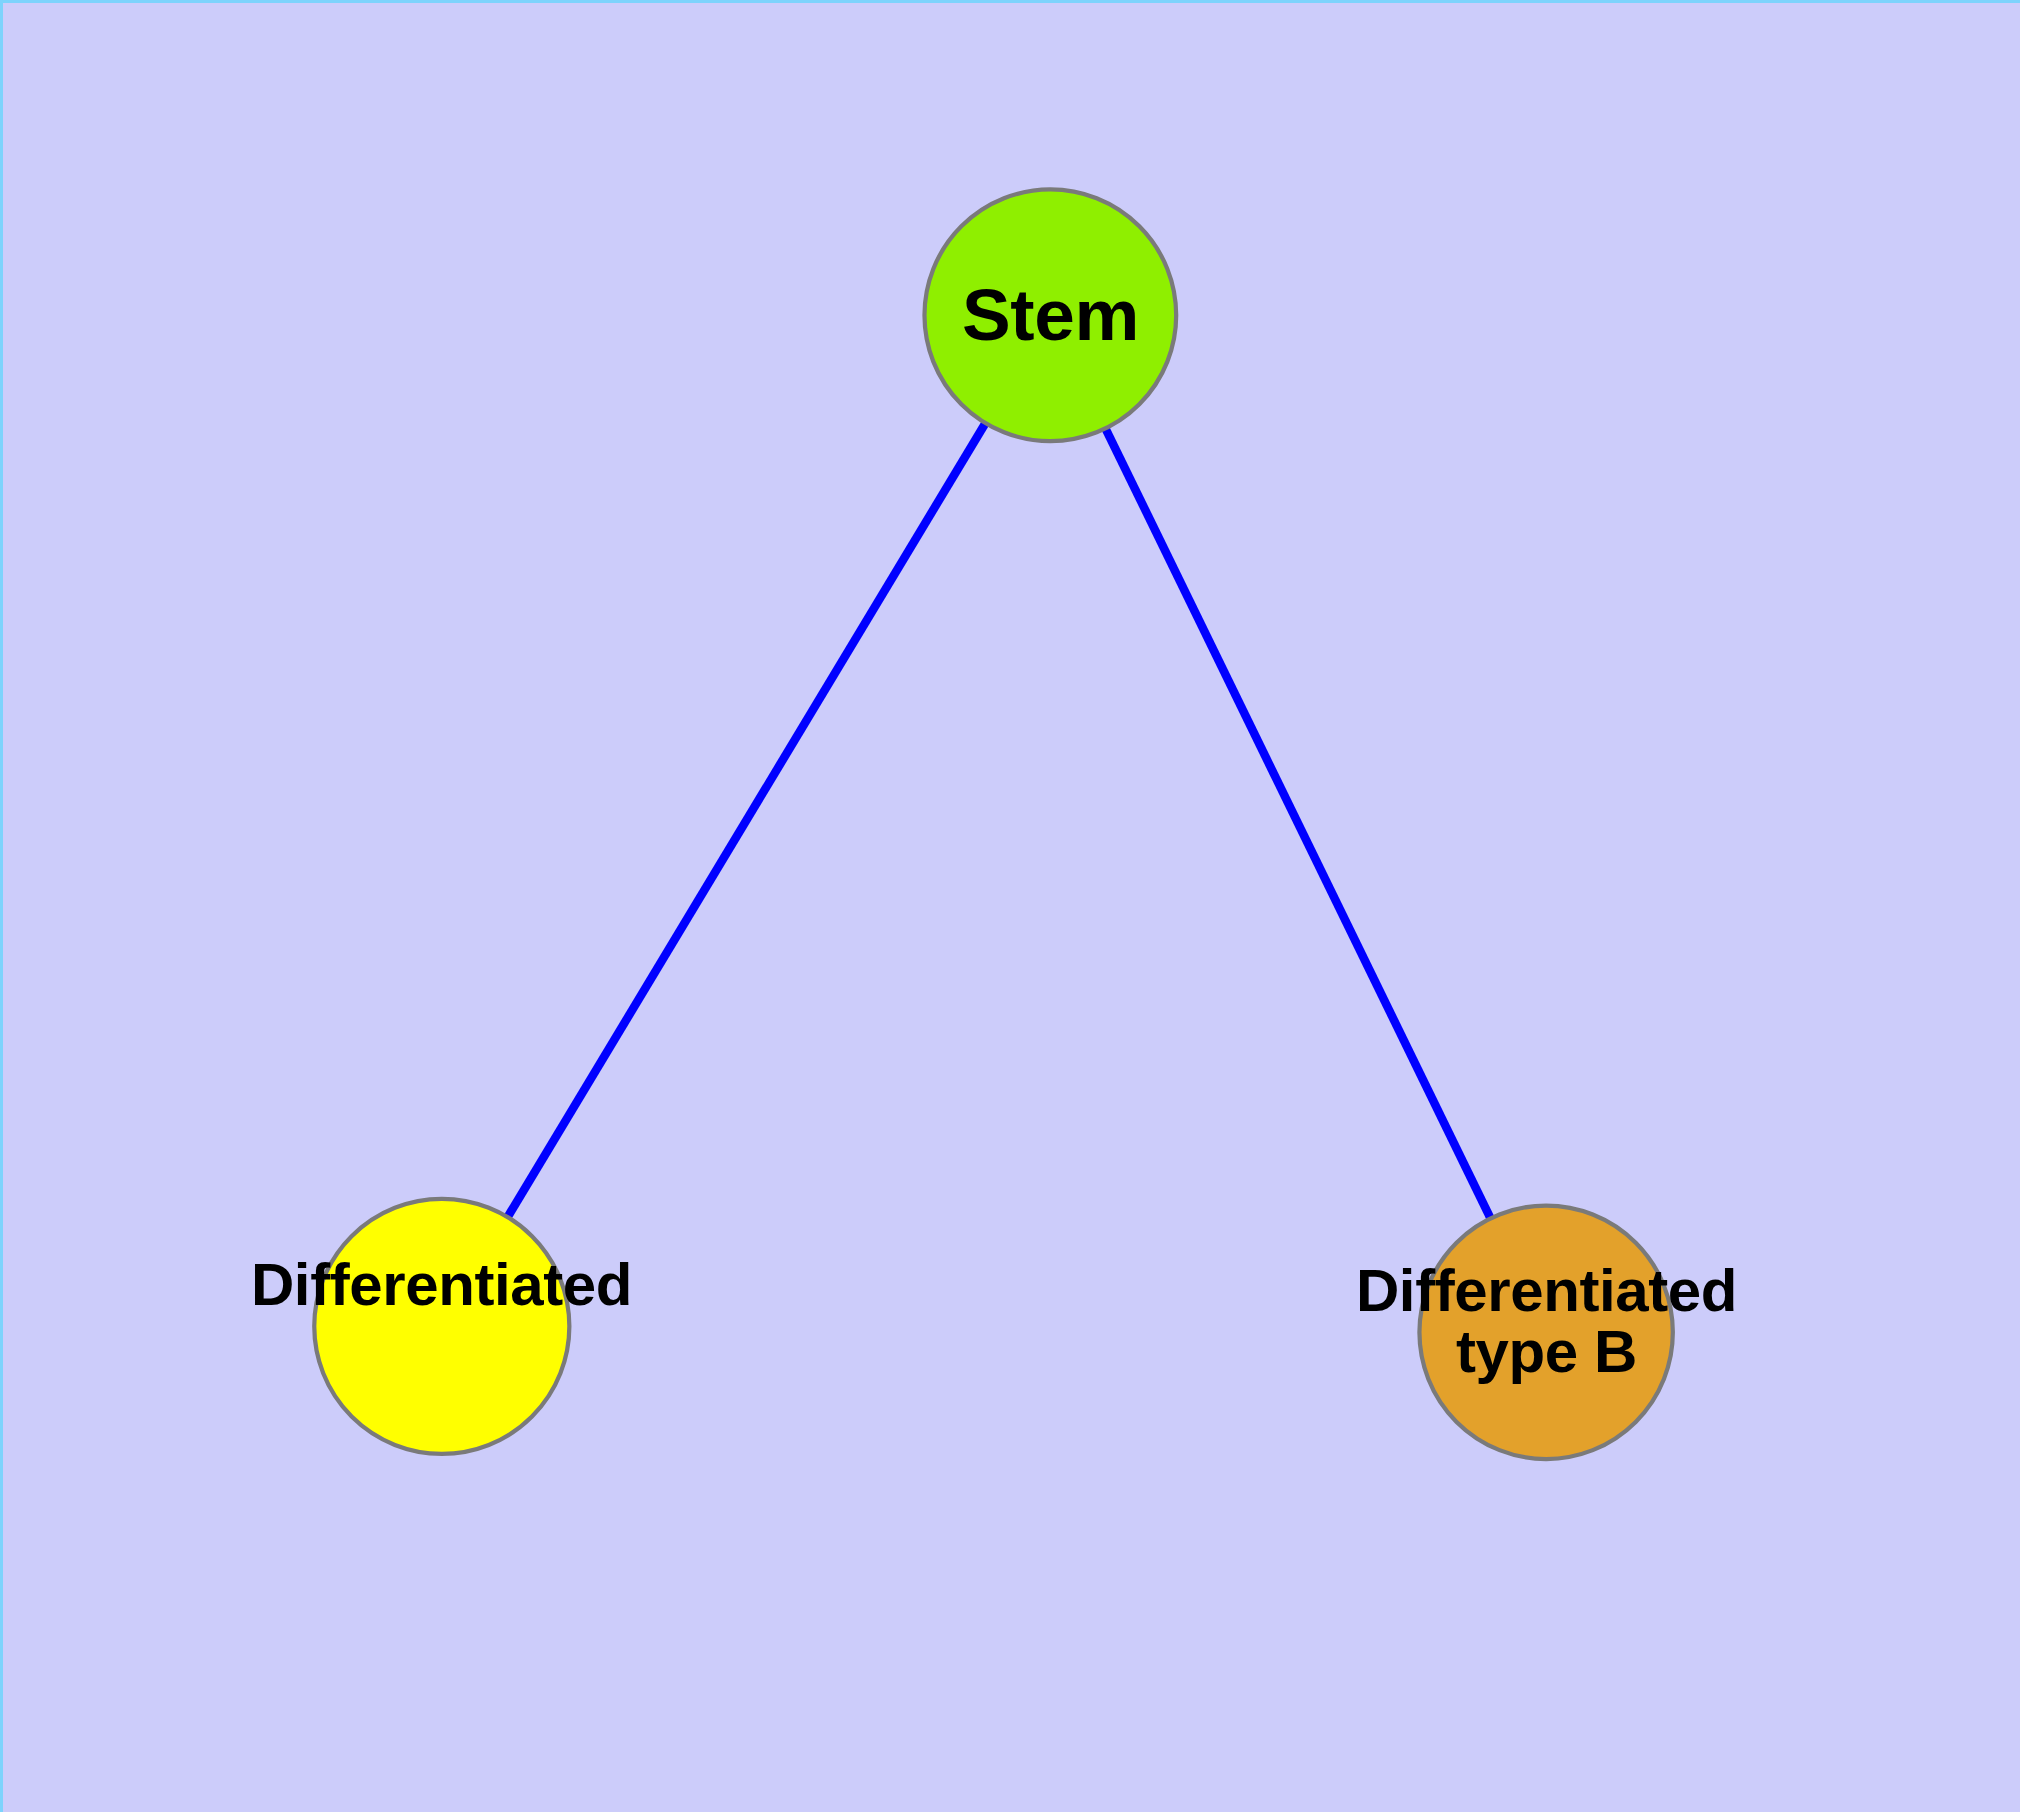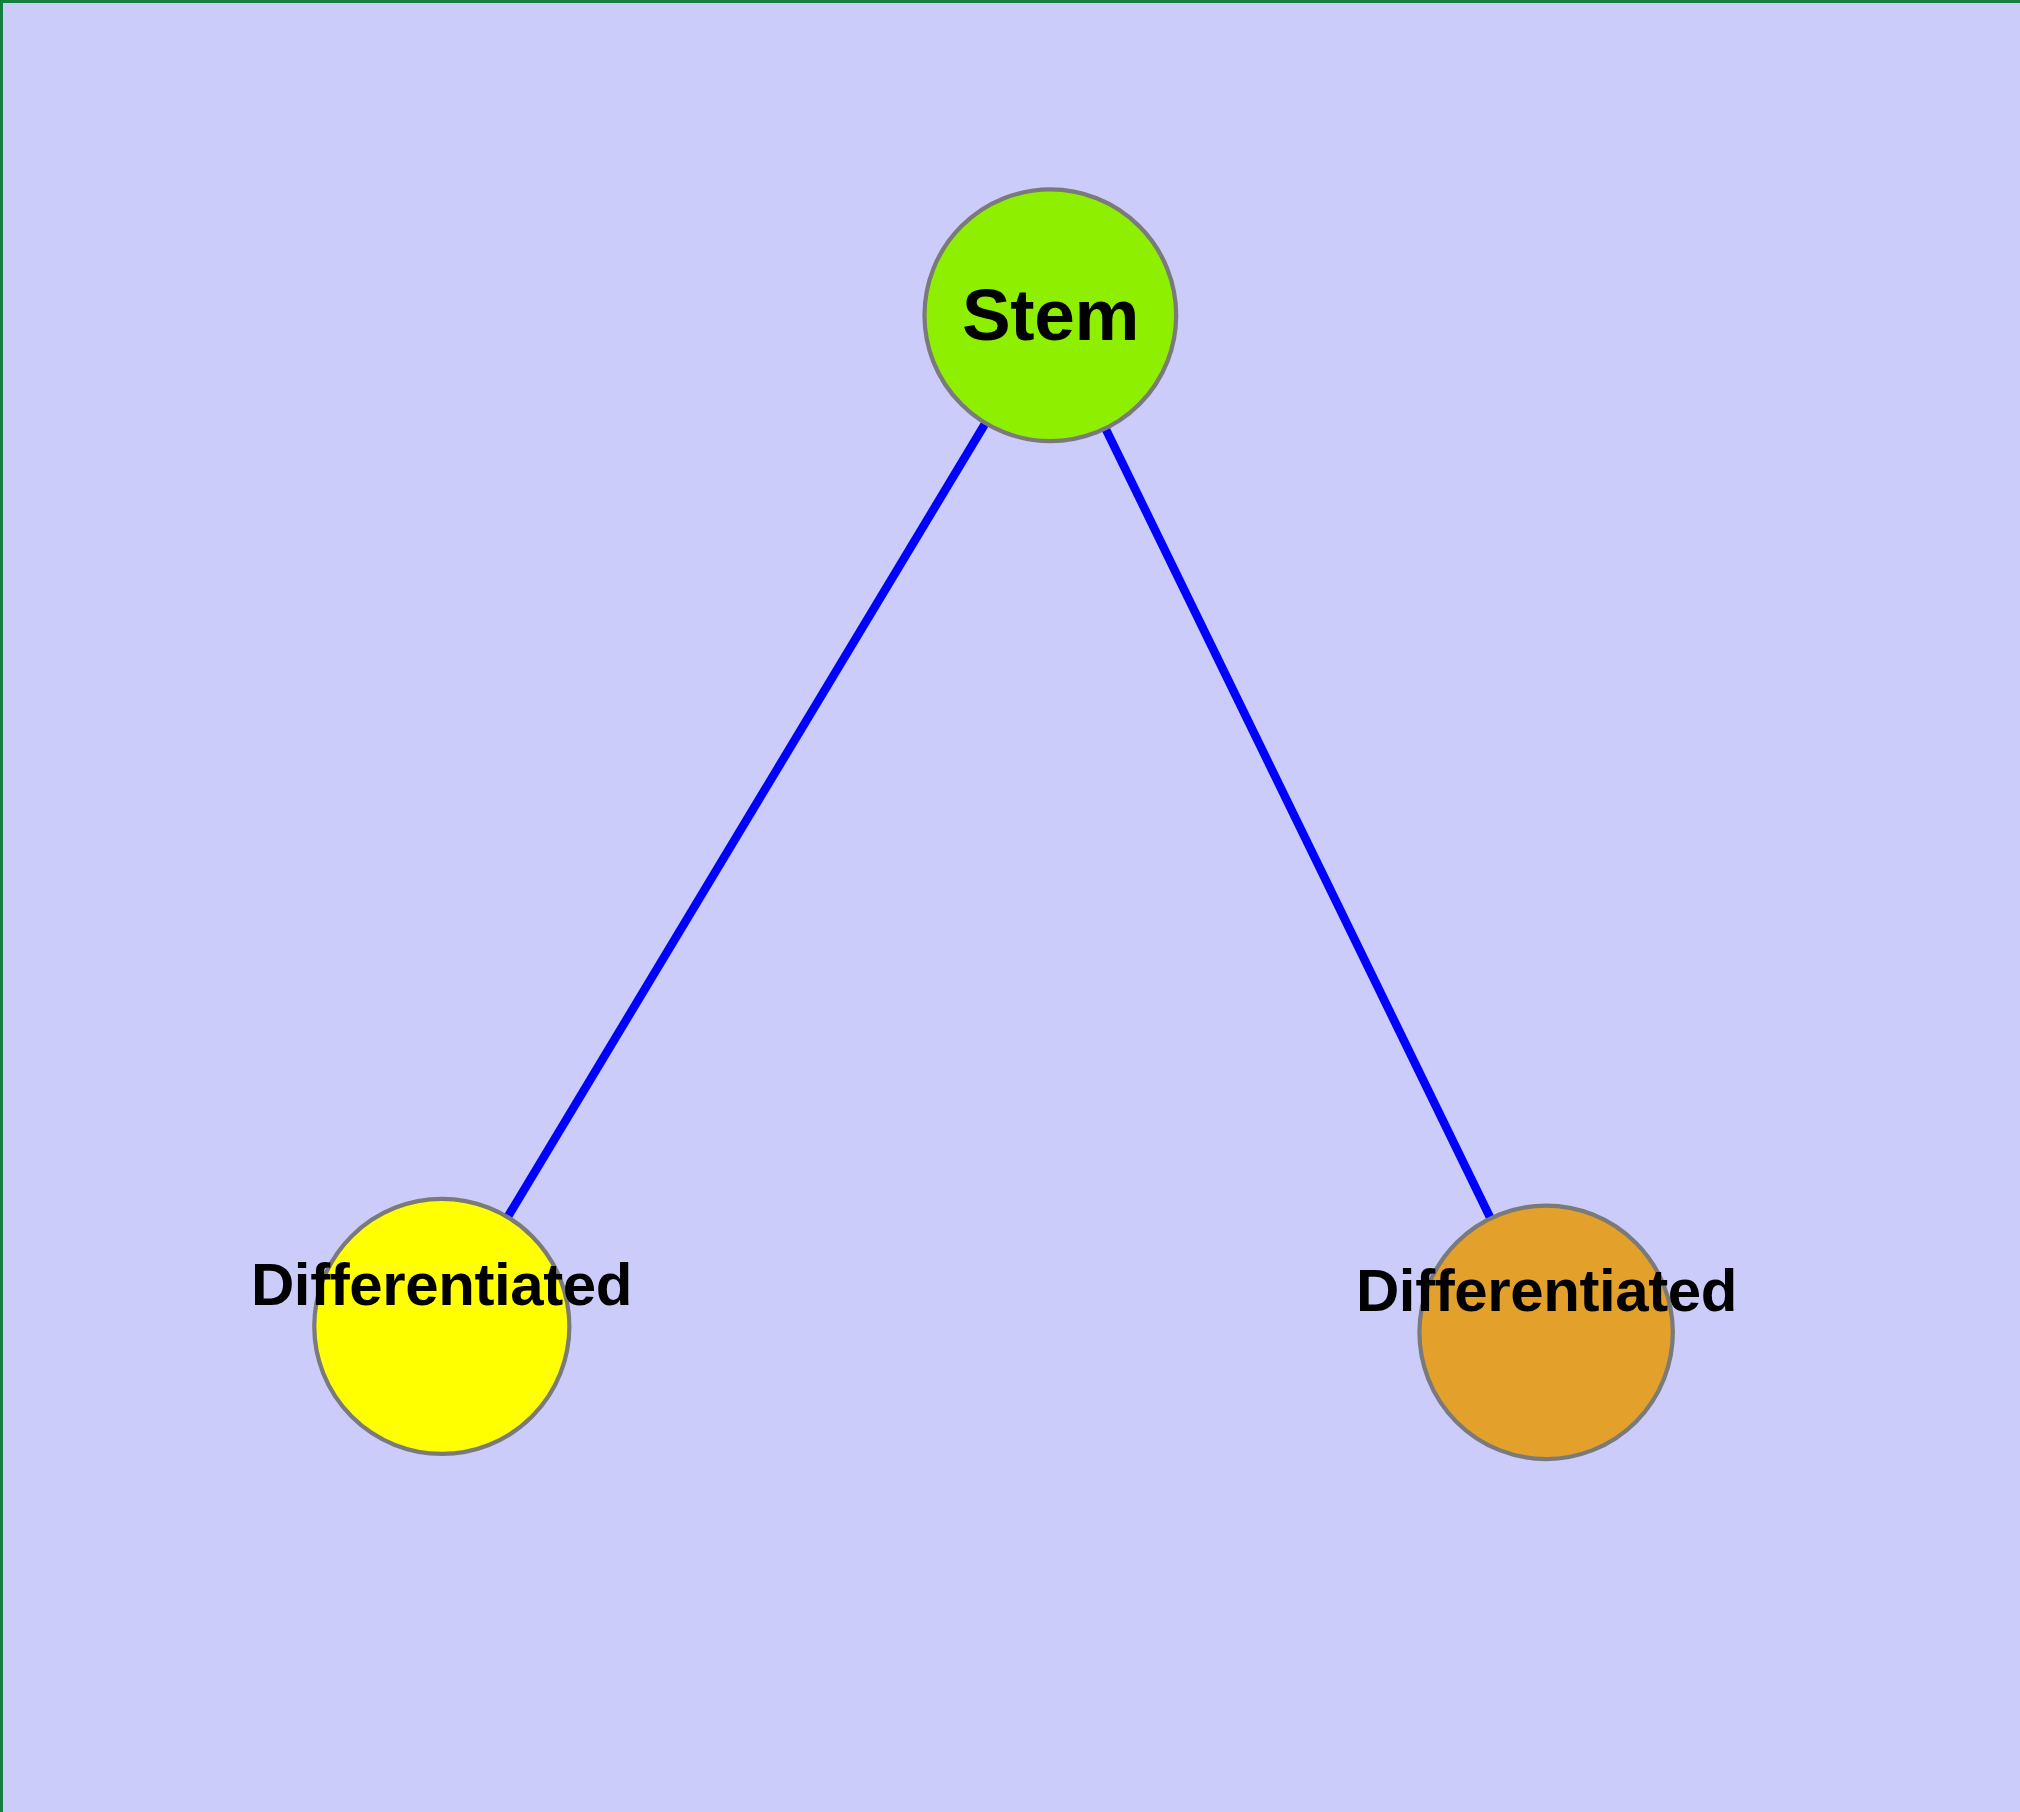--- a/index.html
+++ b/index.html
@@ -6,21 +6,21 @@
   html, body {
     margin: 0;
     padding: 0;
     background: #ffffff;
   }
   #canvas {
     position: relative;
     width: 2021px;
     height: 1812px;
     overflow: hidden;
-    background: #15803d;
+    background: #7dd3fc;
     font-family: "Liberation Sans", "DejaVu Sans", sans-serif;
   }
   #plot-background {
     position: absolute;
     left: 3.4px;
     top: 3.4px;
     width: 2017px;
     height: 1809px;
     background: #ccccfa;
   }
@@ -64,16 +64,16 @@
       <circle id="node-stem" cx="1239" cy="372" r="148.5" fill="#8fef00" stroke="#7a7a7a" stroke-width="5"></circle>
       <circle id="node-diff-a" cx="521" cy="1565" r="150.5" fill="#ffff00" stroke="#7a7a7a" stroke-width="5"></circle>
       <circle id="node-diff-b" cx="1824" cy="1572" r="149.5" fill="#e3a12b" stroke="#7a7a7a" stroke-width="5"></circle>
     </g>
   </svg>
 
   <div class="node-label node-label-stem" style="left: 796px; top: 278px; width: 509px;">Stem</div>
 
   <div class="node-label node-label-diff" style="left: 187px; top: 1254px; width: 509px;"><span>Differentiated</span><br></div>
 
-  <div class="node-label node-label-diff" style="left: 1292px; top: 1260px; width: 509px;"><span>Differentiated</span><br></div>
+  <div class="node-label node-label-diff" style="left: 1292px; top: 1260px; width: 509px;"><span>Differentiated</span><br><span>type B</span></div>
 
 </div>
 
 
 </body></html>

